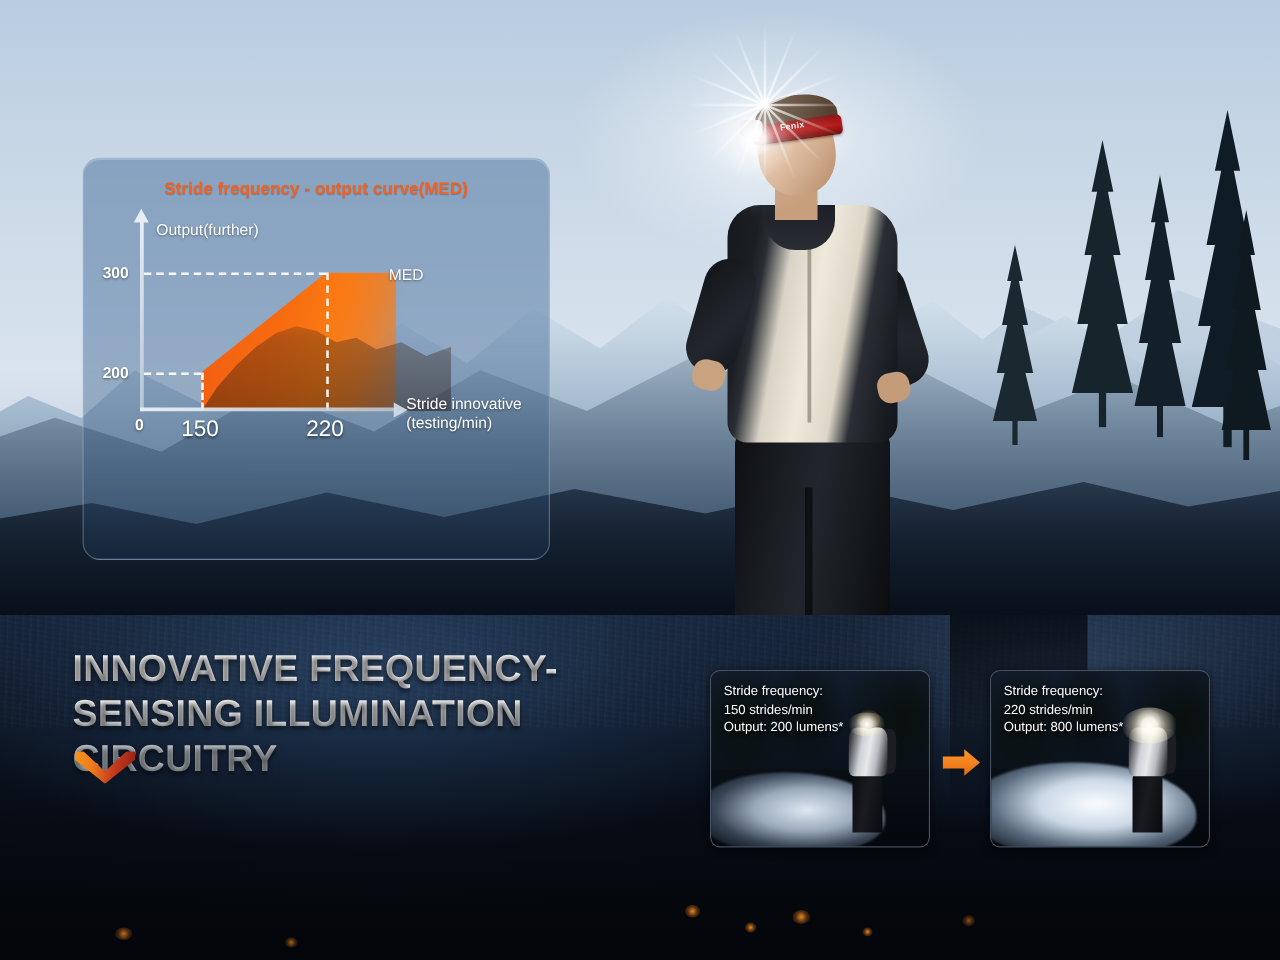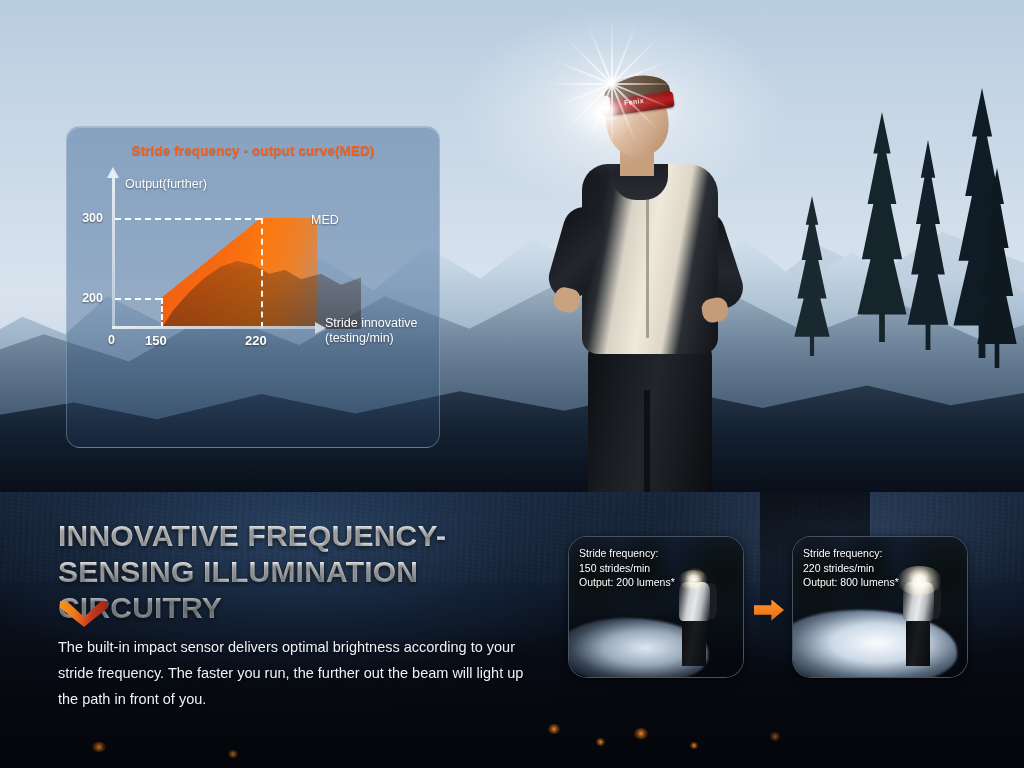--- a/index.html
+++ b/index.html
@@ -250,22 +250,22 @@
     font-size: 12.5px;
     font-weight: bold;
     color: #ffffff;
     text-shadow: 0 1px 2px rgba(0,0,0,0.5);
   }
   .ty-300 { left: 6px; top: 84px; }
   .ty-200 { left: 6px; top: 164px; }
   .ty-0   { left: 18px; top: 206px; }
   .tick-x {
     position: absolute;
-    font-size: 13px;
-    font-weight: bold;
+    font-size: 18px;
+    font-weight: normal;
     color: #ffffff;
     text-shadow: 0 1px 2px rgba(0,0,0,0.5);
     top: 206px;
   }
   .tx-150 { left: 78px; }
   .tx-220 { left: 178px; }
 
   .dash-h {
     position: absolute; height: 0;
     border-top: 2px dashed #ffffff;
@@ -384,21 +384,21 @@
     line-height: 26px;
     color: #eef1f5;
     text-shadow: 0 1px 3px rgba(0,0,0,0.8);
   }
 
   
   .thumb {
     position: absolute;
     top: 536px;
     width: 174px; height: 140px;
-    border-radius: 19px;
+    border-radius: 8px;
     border: 1px solid rgba(150,170,195,0.45);
     overflow: hidden;
     background: #070b12;
     box-shadow: 0 2px 8px rgba(0,0,0,0.6);
   }
   .thumb-a { left: 568px; }
   .thumb-b { left: 792px; }
   .th-scene { position: absolute; inset: 0; }
   .th-sky {
     position: absolute; left:0; right:0; top:0; height: 62%;
@@ -576,21 +576,20 @@
     <div class="ember e2"></div>
     <div class="ember e3"></div>
     <div class="ember e4"></div>
     <div class="ember e5"></div>
     <div class="ember e6"></div>
     <div class="ember e7"></div>
   </div>
 
   <div class="headline">INNOVATIVE FREQUENCY-SENSING ILLUMINATION CIRCUITRY</div>
   <div class="chevron"></div>
-  <div class="body-copy">The built-in impact sensor delivers optimal brightness according to your stride frequency. The faster you run, the further out the beam will light up the path in front of you.</div>
 
   <div class="thumb thumb-a">
     <div class="th-scene">
       <div class="th-sky"></div>
       <div class="th-trees"></div>
       <div class="th-ground"></div>
       <div class="th-beam"></div>
       <div class="th-runner">
         <div class="th-pack"></div>
         <div class="th-legs"></div>

